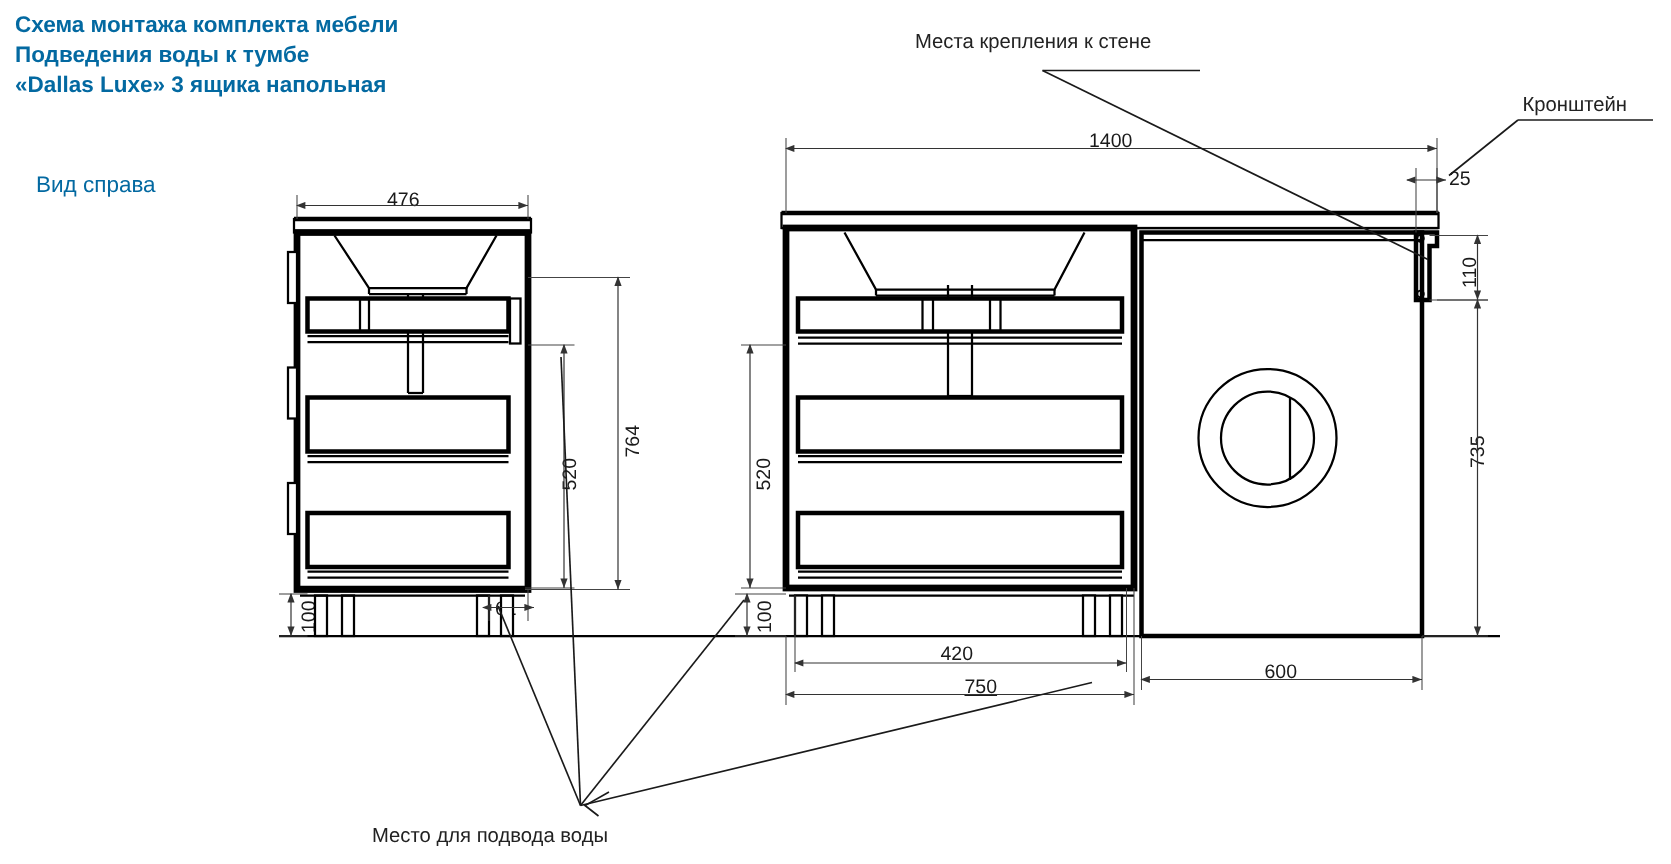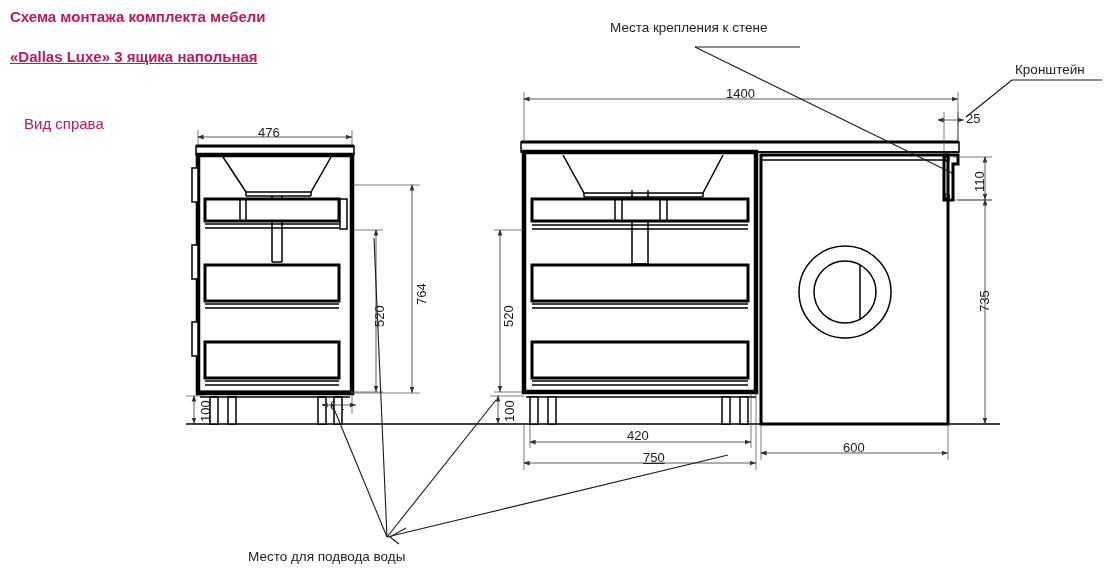--- a/index.html
+++ b/index.html
@@ -15,21 +15,21 @@
     position: relative;
     width: 1114px;
     height: 576px;
     background: #ffffff;
     overflow: hidden;
   }
   .txt {
     position: absolute;
     white-space: nowrap;
     font-family: "Liberation Sans", sans-serif;
-    color: #be185d;
+    color: #0369a1;
   }
   .title-line {
     font-size: 15px;
     font-weight: bold;
     letter-spacing: 0px;
   }
   .view-label {
     font-size: 15px;
     font-weight: normal;
   }
@@ -62,21 +62,22 @@
   .dimline { stroke: #333; stroke-width: 0.8; fill: none; }
   .ext { stroke: #444; stroke-width: 0.7; fill: none; }
   .wfill { fill: #ffffff; }
 </style>
 </head>
 <body>
 
 <div id="root">
 
   <div class="txt title-line" style="left:10px; top:8px;">Схема монтажа комплекта мебели</div>
-  <div class="txt title-line" style="left:10px; top:48px;text-decoration:underline;">«Dallas Luxe» 3 ящика напольная</div>
+  <div class="txt title-line" style="left:10px; top:28px;">Подведения воды к тумбе</div>
+  <div class="txt title-line" style="left:10px; top:48px;">«Dallas Luxe» 3 ящика напольная</div>
 
   <div class="txt view-label" style="left:24px; top:115px;">Вид справа</div>
 
   <div class="txt callout" style="left:594px; top:20px;margin-left:16px;">Места крепления к стене</div>
   <div class="txt callout" style="left:1015px; top:62px;">Кронштейн</div>
   <div class="txt callout" style="left:248px; top:549px;">Место для подвода воды</div>
 
   <div class="txt dim" style="left:258px; top:125px;">476</div>
   <div class="txt dim-v" style="left:414px; top:305px;">764</div>
   <div class="txt dim-v" style="left:372px; top:327px;">520</div>

